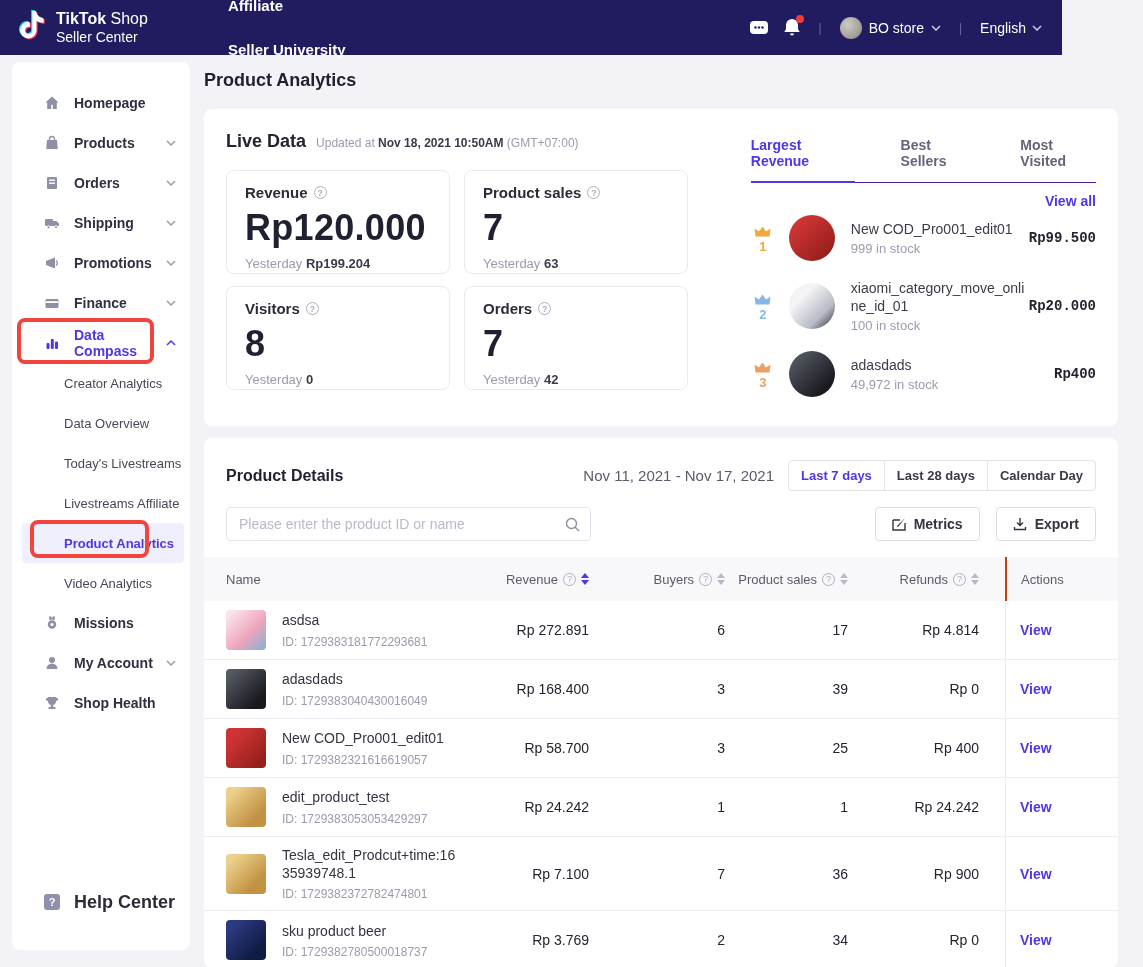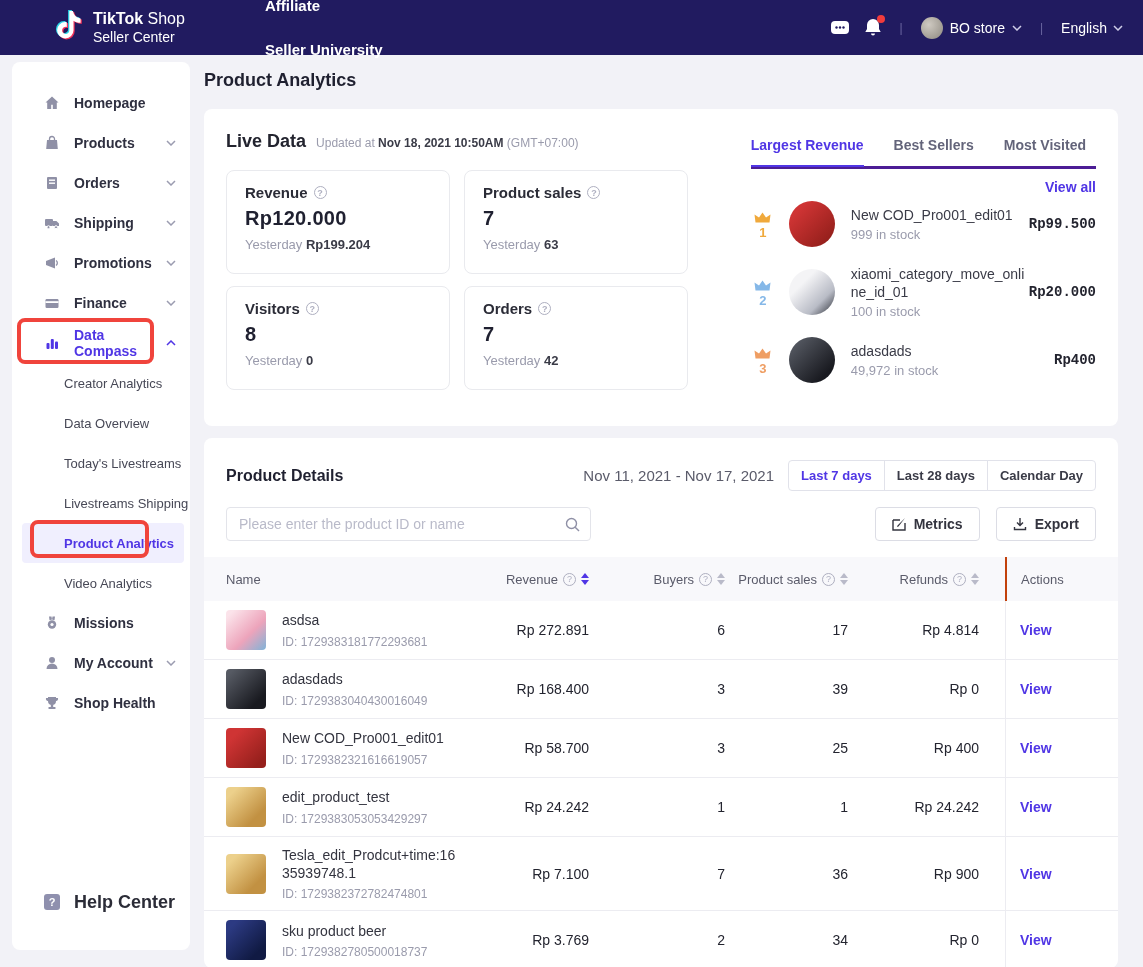--- a/index.html
+++ b/index.html
@@ -1,22 +1,22 @@
 <!DOCTYPE html>
 <html><head>
 <meta charset="utf-8">
 <style>
   * { box-sizing: border-box; margin: 0; padding: 0; }
   body {
     width: 1143px; height: 967px; position: relative; overflow: hidden;
     background: #f2f2f7; font-family: "Liberation Sans", sans-serif; color: #2b2c37;
   }
   
-  .navbar { position: absolute; top:0; left:0; width:1143px; height:55px;
-    background:#211b60; display:flex; align-items:center; color:#fff; z-index:5;padding-left:37px; }
+  .navbar { position: absolute; top:0; left:0; width:1062px; height:55px;
+    background:#211b60; display:flex; align-items:center; color:#fff; z-index:5; }
   .brand { display:flex; align-items:center; gap:10px; padding-left:16px; width:212px; }
   .brand-text { line-height:1.1; }
   .brand-line1 { font-size:16px; }
   .brand-line1 b { font-weight:700; }
   .brand-line2 { font-size:14px; font-weight:400; }
   .nav-links { display:flex; gap:27px; margin-left:16px;flex-direction:column; }
   .nav-link { font-size:15px; font-weight:600; color:#fff; cursor:pointer; }
   .nav-right { margin-left:auto; display:flex; align-items:center; gap:14px; padding-right:20px; }
   .nav-icon { position:relative; display:flex; align-items:center; cursor:pointer; }
   .nav-icon .dot { position:absolute; top:-3px; right:-3px; width:8px; height:8px; border-radius:50%; background:#f23c3c; }
@@ -55,27 +55,27 @@
   .live-head { display:flex; align-items:baseline; gap:10px; margin-bottom:18px; }
   .live-title { font-size:18px; font-weight:700; color:#23242f; }
   .updated { font-size:12px; color:#9a9bac; }
   .updated b { color:#3a3b47; }
   .stat-grid { display:grid; grid-template-columns:224px 224px; gap:12px 14px; }
   .stat-card { border:1px solid #e9eaee; border-radius:8px; height:104px; padding:13px 18px; }
   .stat-label { font-size:15px; font-weight:600; color:#2b2c37; display:flex; align-items:center; gap:6px; }
   .qmark { width:13px; height:13px; border-radius:50%; border:1px solid #aeafc0; color:#aeafc0;
     font-size:9px; display:inline-flex; align-items:center; justify-content:center; }
   .qmark::after { content:"?"; }
-  .stat-value { font-size:20px; font-weight:700; color:#1f2030; margin-top:6px; letter-spacing:.3px; }
+  .stat-value { font-size:36px; font-weight:700; color:#1f2030; margin-top:6px; letter-spacing:.3px; }
   .stat-yesterday { font-size:13px; color:#9a9bac; margin-top:7px; }
   .stat-yesterday b { color:#3a3b47; }
 
   
   .top-panel { flex:1; margin-left:56px; position:relative; }
-  .tabs { display:flex; gap:30px; border-bottom:3px solid #4c1d95; padding-top:6px; }
+  .tabs { display:flex; gap:46px; border-bottom:1px solid #4c1d95; padding-top:6px; }
   .tab { font-size:14px; font-weight:600; color:#63647a; padding-bottom:12px; cursor:pointer; }
   .tab.active { color:#5036e5; border-bottom:2px solid #5036e5; margin-bottom:-1px; }
   .view-all { text-align:right; font-size:14px; font-weight:600; color:#5036e5; margin:10px 0 6px; cursor:pointer; }
   .rank-item { display:flex; align-items:center; margin-bottom:18px; }
   .rank-badge { width:24px; text-align:center; margin-right:14px; }
   .rank-num { font-size:13px; font-weight:700; display:block; margin-top:-2px; }
   .rank-1 .rank-num { color:#f0a93c; } .rank-2 .rank-num { color:#85b8e8; } .rank-3 .rank-num { color:#ef9e63; }
   .rank-img { width:46px; height:46px; border-radius:50%; margin-right:16px; flex:0 0 46px; }
   .rank-info { width:178px; }
   .rank-name { font-size:14px; color:#3a3b47; word-break:break-all; line-height:1.3; }
@@ -276,21 +276,21 @@
         </svg>
       </span>
     <span class="lbl">Data Compass</span>
     <svg width="10" height="6">
         <path d="M1 5l4-4 4 4" stroke="#5036e5" fill="none" stroke-width="1.5"></path>
       </svg>
   </div>
   <div class="sub-item">Creator Analytics</div>
   <div class="sub-item">Data Overview</div>
   <div class="sub-item">Today's Livestreams</div>
-  <div class="sub-item">Livestreams Shipping</div>
+  <div class="sub-item">Livestreams Affiliate</div>
   <div class="sub-item active">Product Analytics</div>
   <div class="sub-item">Video Analytics</div>
   <div class="side-item">
     <span class="ico">
         <svg width="16" height="16">
           <circle cx="8" cy="9.5" r="4.2" fill="#8f90a6"></circle>
           <path d="M5 1.5h2.5l.5 3-2.5.8zM11 1.5H8.5l-.5 3 2.5.8z" fill="#8f90a6"></path>
           <circle cx="8" cy="9.5" r="1.6" fill="#fff"></circle>
         </svg>
       </span>

